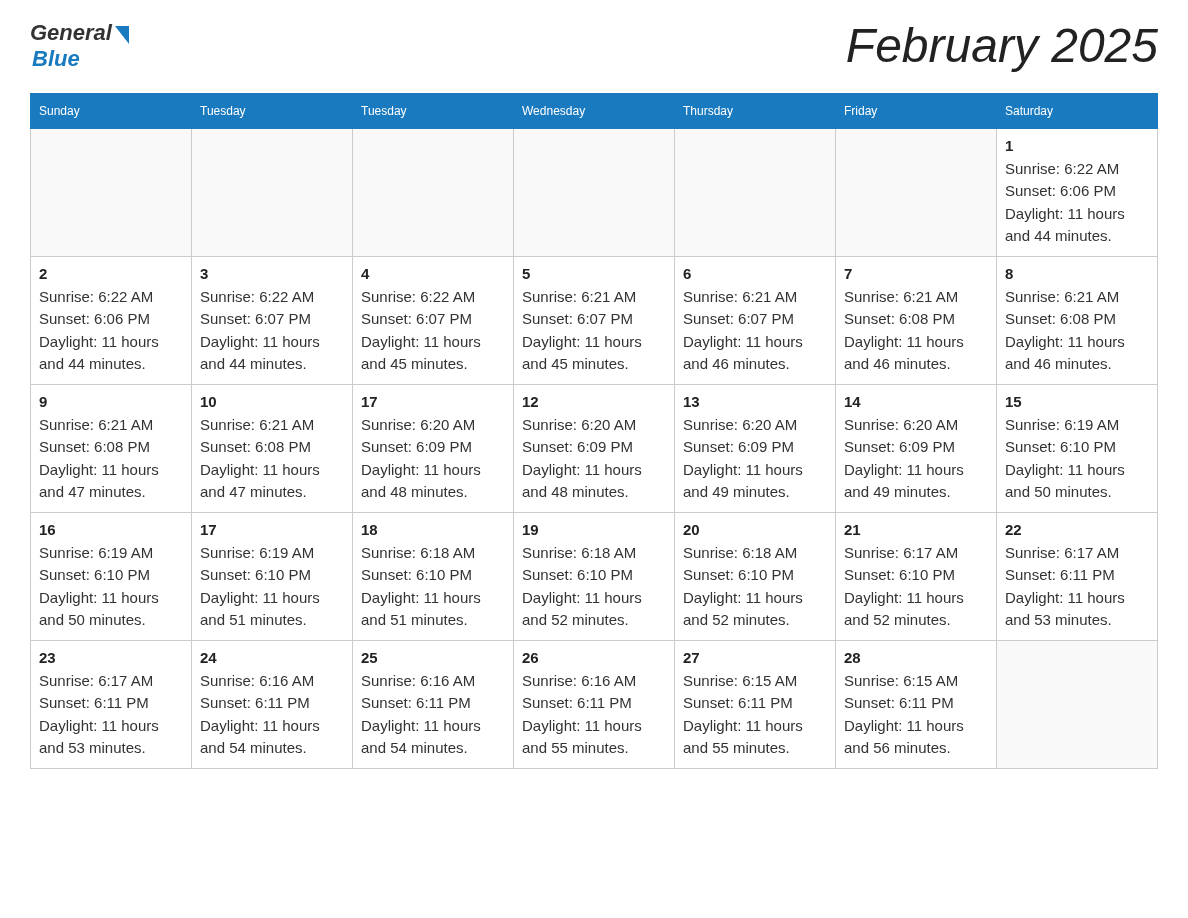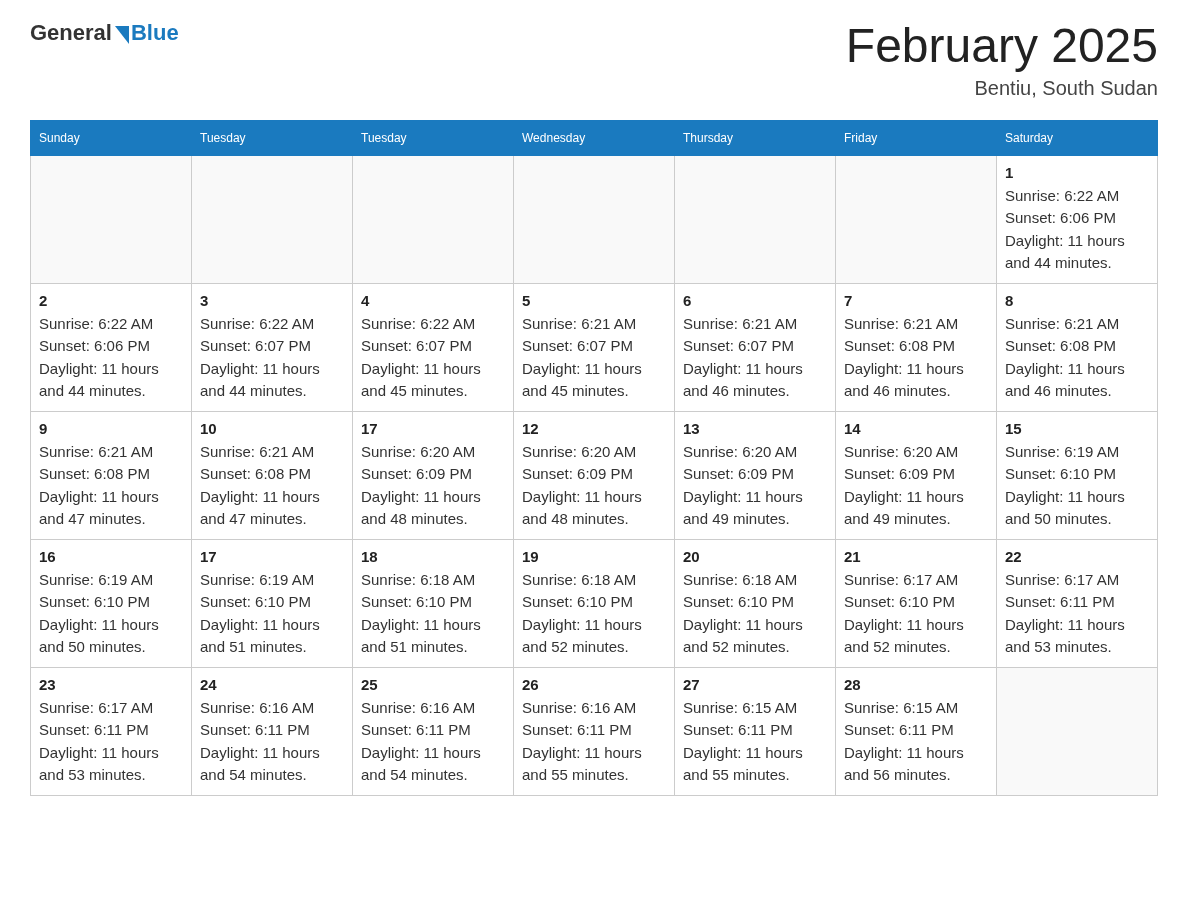--- a/index.html
+++ b/index.html
@@ -11,22 +11,23 @@
       min-height: 918px;
     }
     .header {
       display: flex;
       justify-content: space-between;
       align-items: flex-start;
       margin-bottom: 20px;
     }
     .logo {
       display: flex;
-      flex-direction: row;
+      flex-direction: column;
       align-items: flex-start;
+      font-style: italic;
     }
     .logo-top {
       display: flex;
       align-items: center;
     }
     .logo-general {
       font-size: 22px;
       font-weight: bold;
       color: #333;
     }
@@ -46,20 +47,21 @@
       margin-left: 2px;
     }
     .title-section {
       text-align: right;
     }
     .month-title {
       font-size: 48px;
       font-weight: normal;
       color: #222;
       line-height: 1.1;
+      font-style: italic;
     }
     .location {
       font-size: 20px;
       color: #444;
       margin-top: 4px;
     }
     .calendar {
       width: 100%;
       border-collapse: collapse;
       border: 1px solid #bbb;
@@ -110,21 +112,20 @@
 <div class="header">
   <div class="logo">
     <div class="logo-top">
       <span class="logo-general">General</span>
       <div class="logo-arrow"></div>
     </div>
     <span class="logo-blue">Blue</span>
   </div>
   <div class="title-section">
     <div class="month-title">February 2025</div>
-    <div class="location">Bentiu, South Sudan</div>
   </div>
 </div>
 
 <table class="calendar">
   <thead>
     <tr>
     <th>Sunday</th>
         <th>Tuesday</th>
         <th>Tuesday</th>
         <th>Wednesday</th>

